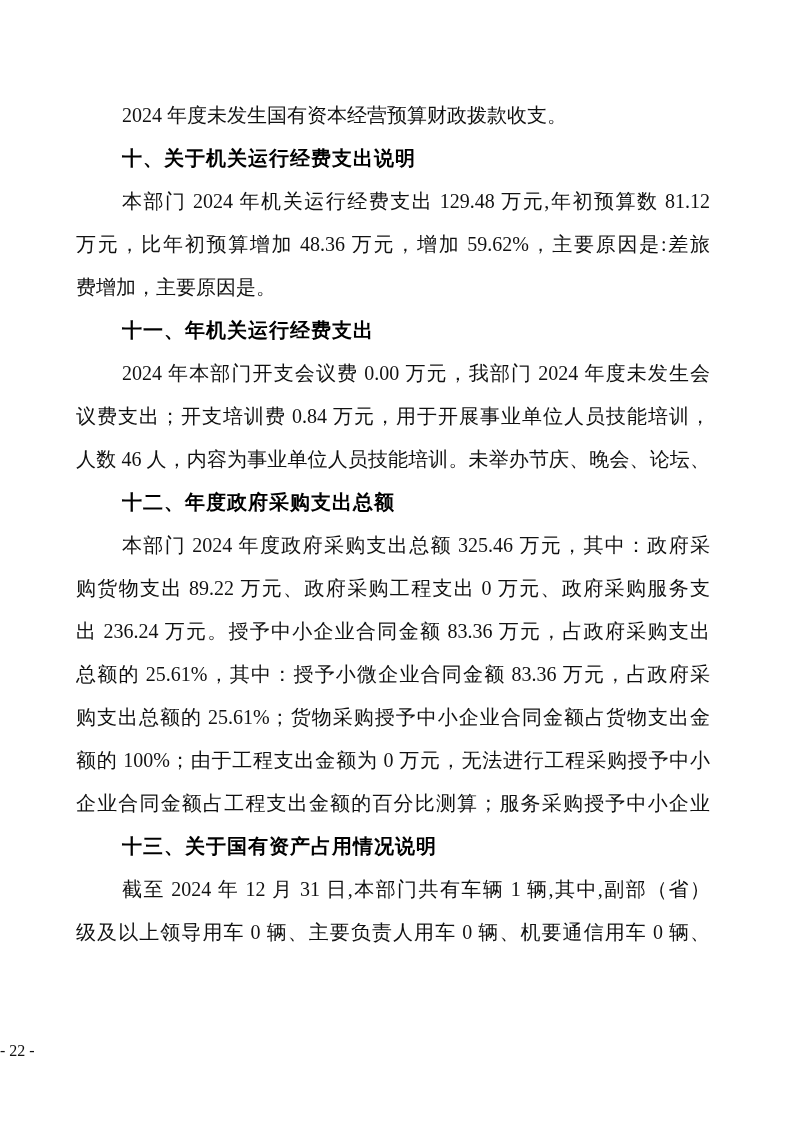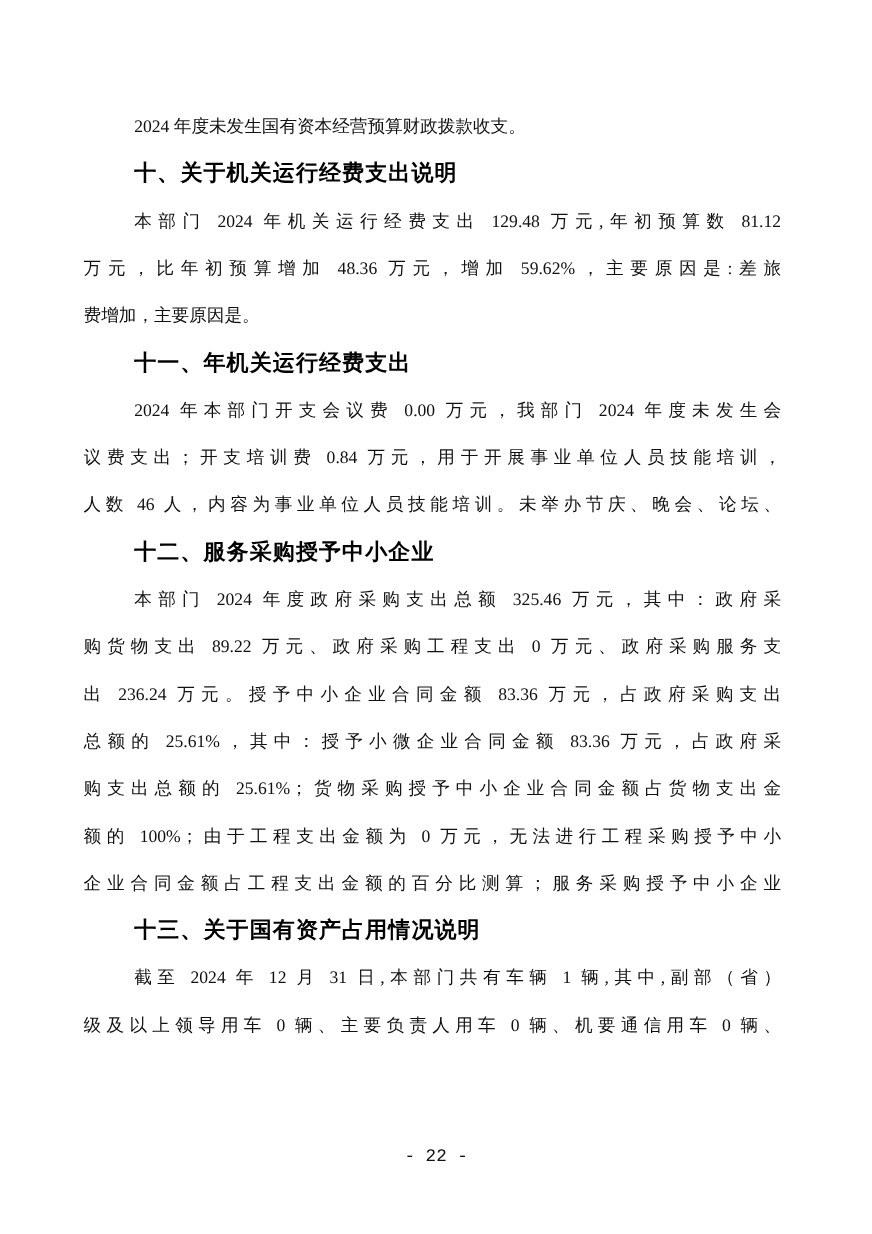--- a/index.html
+++ b/index.html
@@ -16,21 +16,21 @@
   .doc-body {
     position: absolute;
     left: 76px;
     top: 94px;
     width: 634px;
   }
   .ln {
     display: block;
     height: 43px;
     line-height: 43px;
-    font-size: 16px;
+    font-size: 20px;
     overflow: hidden;
   }
   .ind { text-indent: 46px; }
   .jfy {
     text-align: justify;
     text-align-last: justify;
     text-justify: inter-character;
   }
   .hd {
     font-family: "Liberation Sans", "DejaVu Sans", sans-serif;
@@ -38,25 +38,25 @@
     font-size: 20px;
     letter-spacing: 1px;
     text-indent: 46px;
     color: #000000;
   }
   .page-number {
     position: absolute;
     left: 0;
     top: 1040px;
     width: 100%;
-    text-align: center;
+    text-align: left;
     font-size: 16px;
     line-height: 22px;
     color: #111111;
-    font-family: Liberation Mono, monospace;
+    font-family: Liberation Serif, serif;
   }
 </style>
 </head>
 <body>
 
 <div class="page">
   <div class="doc-body">
 
     <div>
       <span class="ln ind">2024 年度未发生国有资本经营预算财政拨款收支。</span>
@@ -70,21 +70,21 @@
     </div>
 
     <div>
       <span class="ln hd">十一、年机关运行经费支出</span>
       <span class="ln ind jfy">2024 年本部门开支会议费 0.00 万元，我部门 2024 年度未发生会</span>
       <span class="ln jfy">议费支出；开支培训费 0.84 万元，用于开展事业单位人员技能培训，</span>
       <span class="ln jfy">人数 46 人，内容为事业单位人员技能培训。未举办节庆、晚会、论坛、</span>
     </div>
 
     <div>
-      <span class="ln hd">十二、服务采购授予中小企业</span>
+      <span class="ln hd">十二、年度政府采购支出总额</span>
       <span class="ln ind jfy">本部门 2024 年度政府采购支出总额 325.46 万元，其中：政府采</span>
       <span class="ln jfy">购货物支出 89.22 万元、政府采购工程支出 0 万元、政府采购服务支</span>
       <span class="ln jfy">出 236.24 万元。授予中小企业合同金额 83.36 万元，占政府采购支出</span>
       <span class="ln jfy">总额的 25.61%，其中：授予小微企业合同金额 83.36 万元，占政府采</span>
       <span class="ln jfy">购支出总额的 25.61%；货物采购授予中小企业合同金额占货物支出金</span>
       <span class="ln jfy">额的 100%；由于工程支出金额为 0 万元，无法进行工程采购授予中小</span>
       <span class="ln jfy">企业合同金额占工程支出金额的百分比测算；服务采购授予中小企业</span>
     </div>
 
     <div>

